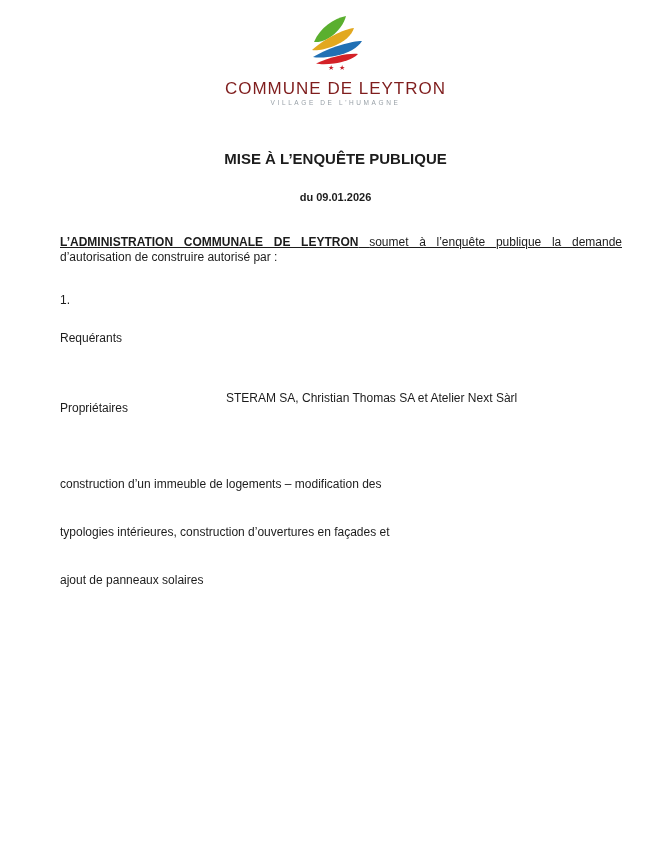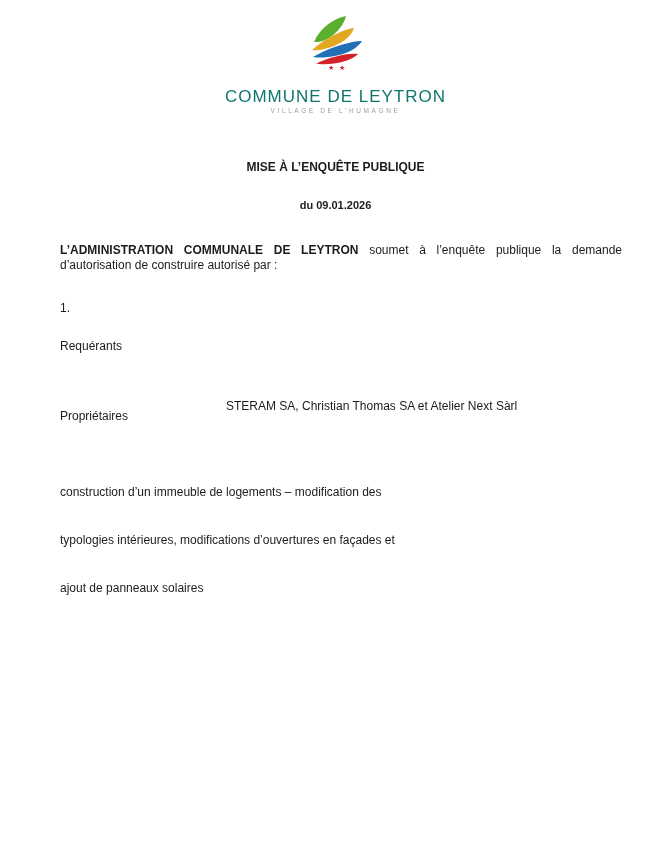--- a/index.html
+++ b/index.html
@@ -12,55 +12,55 @@
     font-size: 12px;
     color: #1c1c1c;
     overflow: hidden;
   }
   .bold { font-weight: bold; }
 
   
   .logo-block { padding-top: 14px; text-align: center; }
   .logo-mark { display: block; margin: 0 auto; }
   .logo-wordmark {
-    margin-top: 18px;
+    margin-top: 10px;
     font-size: 17px;
     letter-spacing: 1px;
-    color: #0f766e;
+    color: #7f1d1d;
     line-height: 18px;
   }
   .logo-subtitle {
     margin-top: 1px;
     font-size: 6.5px;
     letter-spacing: 2.6px;
     color: #98a0a7;
     line-height: 8px;
   }
 
   
   .doc-title {
     margin-top: 44px;
     text-align: center;
     font-weight: bold;
-    font-size: 12px;
+    font-size: 15px;
     line-height: 16px;
   }
   .doc-date {
     margin-top: 22px;
     text-align: center;
     font-weight: bold;
     font-size: 11px;
     line-height: 16px;
   }
 
   .content { margin-left: 60px; margin-right: 49px; }
 
   
   .intro { margin-top: 30px; line-height: 15px; }
-  .justify-line { text-align: justify; text-align-last: justify; }
+  .justify-line { text-align: justify; text-align-last: justify; text-decoration: underline; }
 
   
   .item-number { margin-top: 27px; line-height: 16px; }
   .details { margin-top: 2px; }
   .drow { display: flex; align-items: center; margin-bottom: 6px; }
   .dlabel { width: 166px; flex: 0 0 166px; line-height: 16px; margin-top: 20px; }
   .dvalue { flex: 1; line-height: 16px; white-space: pre-wrap; }
 </style>
 </head>
 <body>
@@ -108,21 +108,21 @@
           <div>Propriétaires</div>
         </div>
         <div class="dvalue">
           <div>STERAM SA, Christian Thomas SA et Atelier Next Sàrl</div>
         </div>
       </div>
 
       <div class="drow">
         <div class="dvalue">
           <div>construction d’un immeuble de logements – modification des</div>
-          <div>typologies intérieures, modifications d’ouvertures en façades et</div>
+          <div>typologies intérieures, construction d’ouvertures en façades et</div>
           <div>ajout de panneaux solaires</div>
         </div>
       </div>
 
       <div class="drow">
 
         <div class="dvalue">
           
         </div>
       </div>

